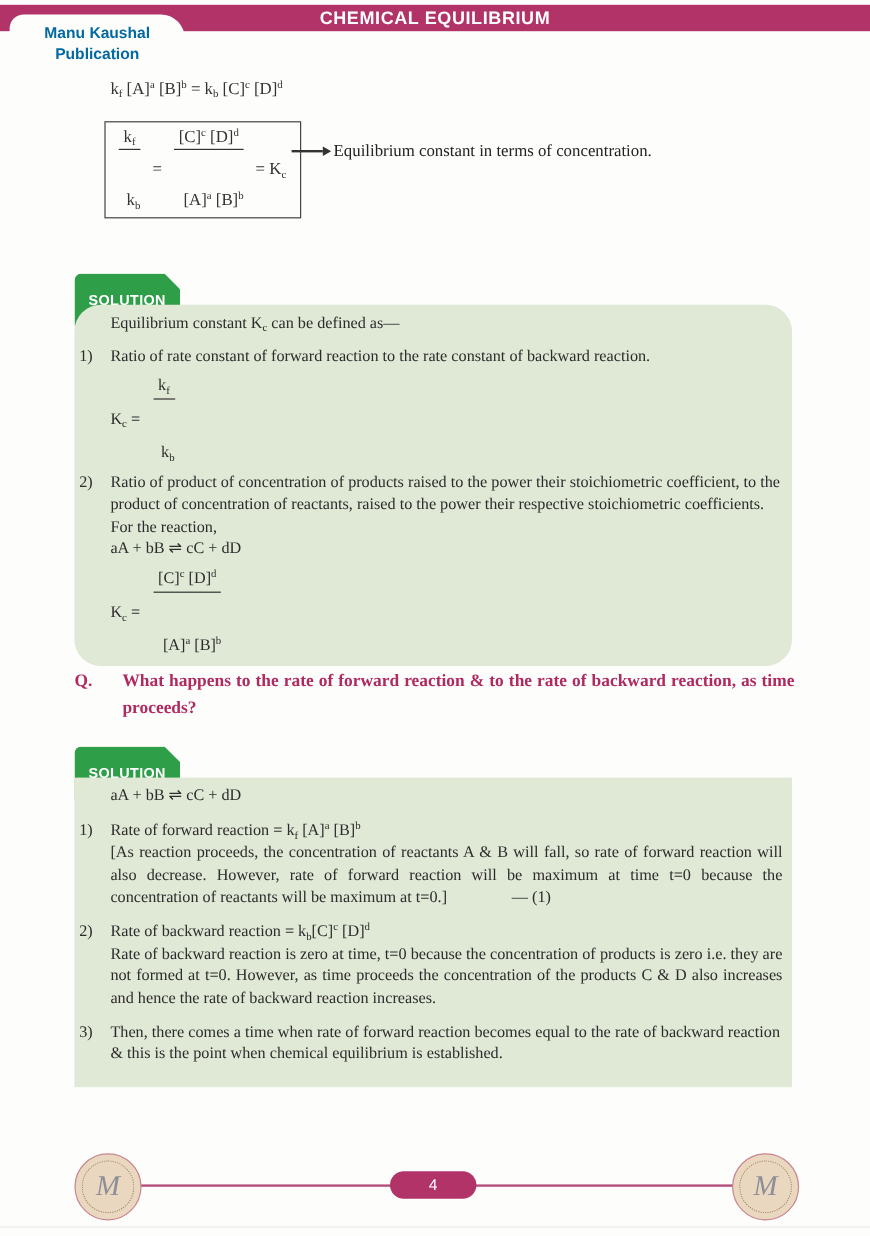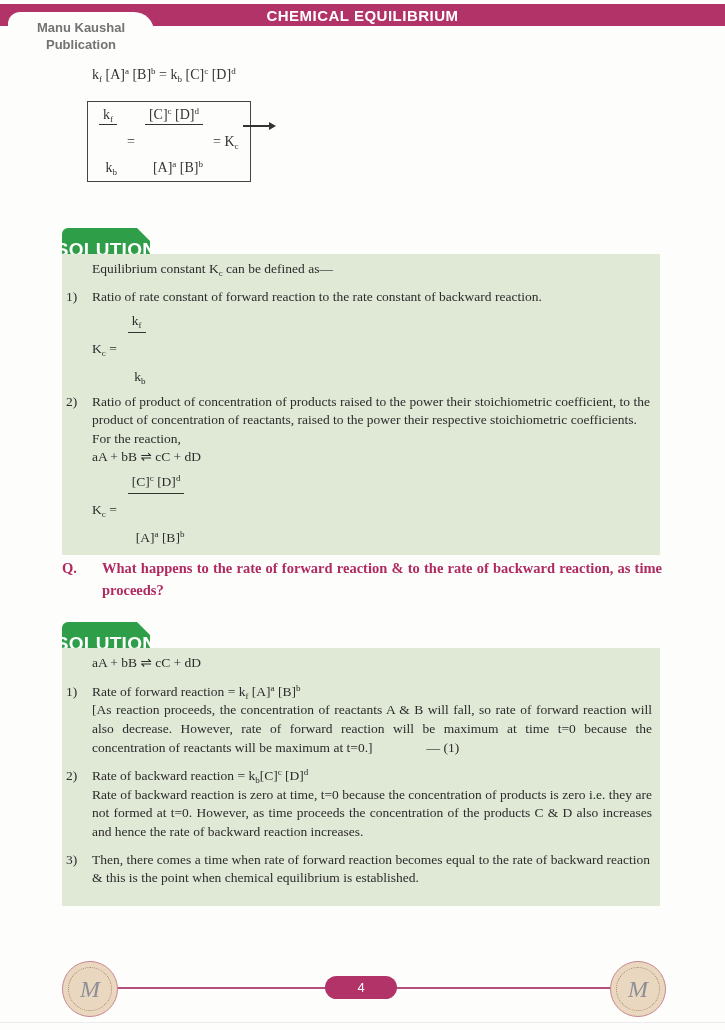--- a/index.html
+++ b/index.html
@@ -7,21 +7,21 @@
   .page{position:relative;width:725px;height:1030px;margin:0 auto;background:#fdfdfc;
         font-family:"Liberation Serif",serif;color:#2e2e2e;overflow:hidden;}
 
   
   .banner{position:absolute;left:0;top:4px;width:100%;height:22px;background:#b13368;
           display:flex;align-items:center;justify-content:center;}
   .banner-title{color:#fff;font-family:"Liberation Sans",sans-serif;font-weight:bold;
                 font-size:15px;letter-spacing:.5px;}
   .pub-tab{position:absolute;left:8px;top:12px;width:146px;height:47px;background:#fdfdfc;
            border-radius:12px 20px 14px 6px;z-index:2;text-align:center;padding-top:7px;
-           color:#737373;font-family:"Liberation Sans",sans-serif;font-weight:bold;
+           color:#0369a1;font-family:"Liberation Sans",sans-serif;font-weight:bold;
            font-size:13px;line-height:17px;}
 
   
   .eq-font{font-size:14px;color:#333;}
   sub{font-size:9px;line-height:0;vertical-align:-0.35em;}
   sup{font-size:9px;line-height:0;vertical-align:0.55em;}
   .eq1{position:absolute;left:92px;top:67px;}
   .formula-box{position:absolute;left:87px;top:101px;border:1.5px solid #444;background:#fdfdfc;
                padding:5px 11px;display:flex;align-items:center;gap:10px;}
   .frac{display:inline-block;text-align:right;}
@@ -35,29 +35,29 @@
 
   
   .q-heading{color:#b02a60;font-weight:bold;font-size:14.5px;}
   .q1{position:absolute;left:60px;top:187px;}
   .q2{position:absolute;left:62px;top:557px;width:600px;display:flex;line-height:22px;}
   .q2 .qp{width:40px;flex:none;}
   .q2 .qt{flex:1;text-align:justify;}
 
   
   .badge{position:absolute;width:88px;height:44px;background:#2f9e48;color:#fff;
-         font-family:"Liberation Sans",sans-serif;font-weight:bold;font-size:19px;
+         font-family:"Liberation Sans",sans-serif;font-weight:bold;font-size:12px;
          letter-spacing:.3px;display:flex;align-items:center;justify-content:center;
          border-radius:6px 0 0 0;
          clip-path:polygon(0 0,calc(100% - 13px) 0,100% 13px,100% 100%,0 100%);}
   .b1{left:62px;top:228px;} .b2{left:62px;top:622px;}
 
   .sol-panel{position:absolute;left:62px;width:598px;background:#e0e8d6;
              font-size:13.5px;line-height:1.38;color:#2c2c2c;padding:6px 8px 8px 4px;}
-  .p1{top:254px;min-height:279px;} .p2{top:648px;min-height:258px;}
+  .p1{top:254px;min-height:279px;border-radius:22px;} .p2{top:648px;min-height:258px;}
   .indent{margin-left:26px;}
   .sol-panel p{margin-top:0;}
   .li{display:flex;}
   .li .no{width:26px;flex:none;}
   .li .tx{flex:1;padding-right:2px;}
   .just{text-align:justify;}
   .eqline{display:flex;align-items:center;gap:11px;margin-left:26px;}
   .mt6{margin-top:6px;} .mt8{margin-top:8px;} .mt9{margin-top:9px;} .mt10{margin-top:10px;} .mt13{margin-top:13px;}
   .ref{margin-left:54px;}
 
@@ -99,20 +99,21 @@
       <span class="fr-num"><span>[C]</span><sup>c</sup><span> [D]</span><sup>d</sup></span>
       <span class="fr-den"><span>[A]</span><sup>a</sup><span> [B]</span><sup>b</sup></span>
     </span>
     <span><span>= K</span><sub>c</sub></span>
   </div>
 
   <div class="pointer">
     <span class="shaft"></span>
     <span class="head"></span>
   </div>
+  <div class="arrow-label">Equilibrium constant in terms of concentration.</div>
 
 
   <div class="badge b1">SOLUTION</div>
   <section class="sol-panel p1">
     <p class="indent"><span>Equilibrium constant K</span><sub>c</sub><span> can be defined as—</span></p>
     <div class="li mt9">
       <span class="no">1)</span>
       <div class="tx">Ratio of rate constant of forward reaction to the rate constant of backward reaction.</div>
     </div>
     <div class="eqline mt6">

